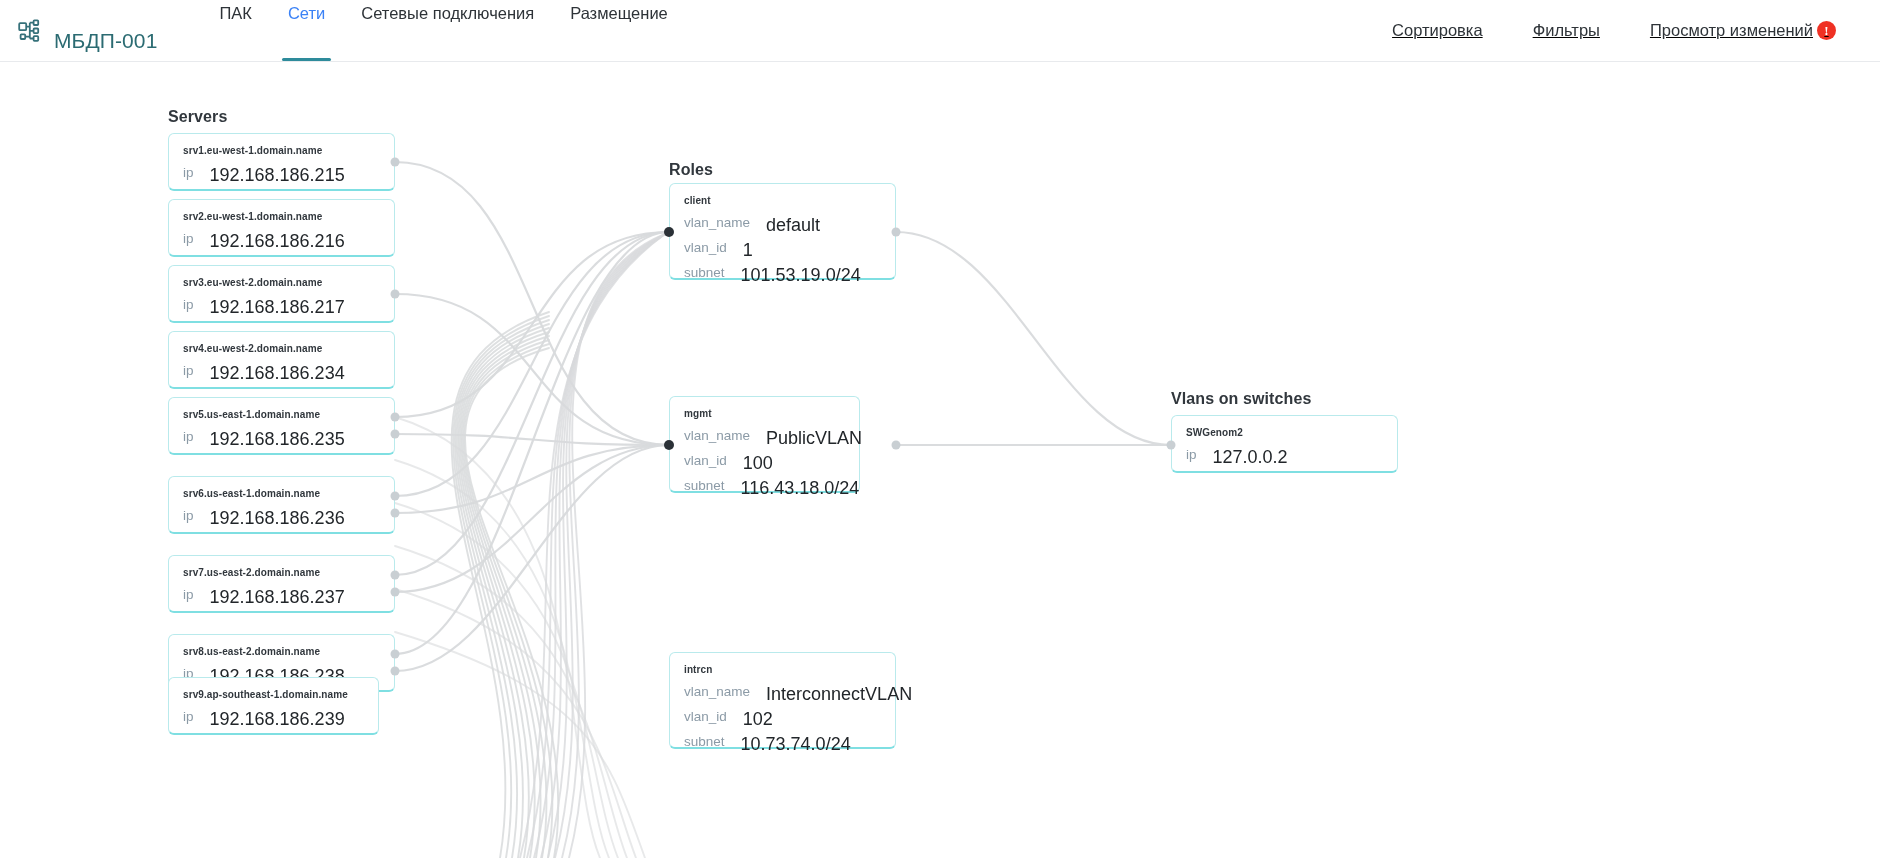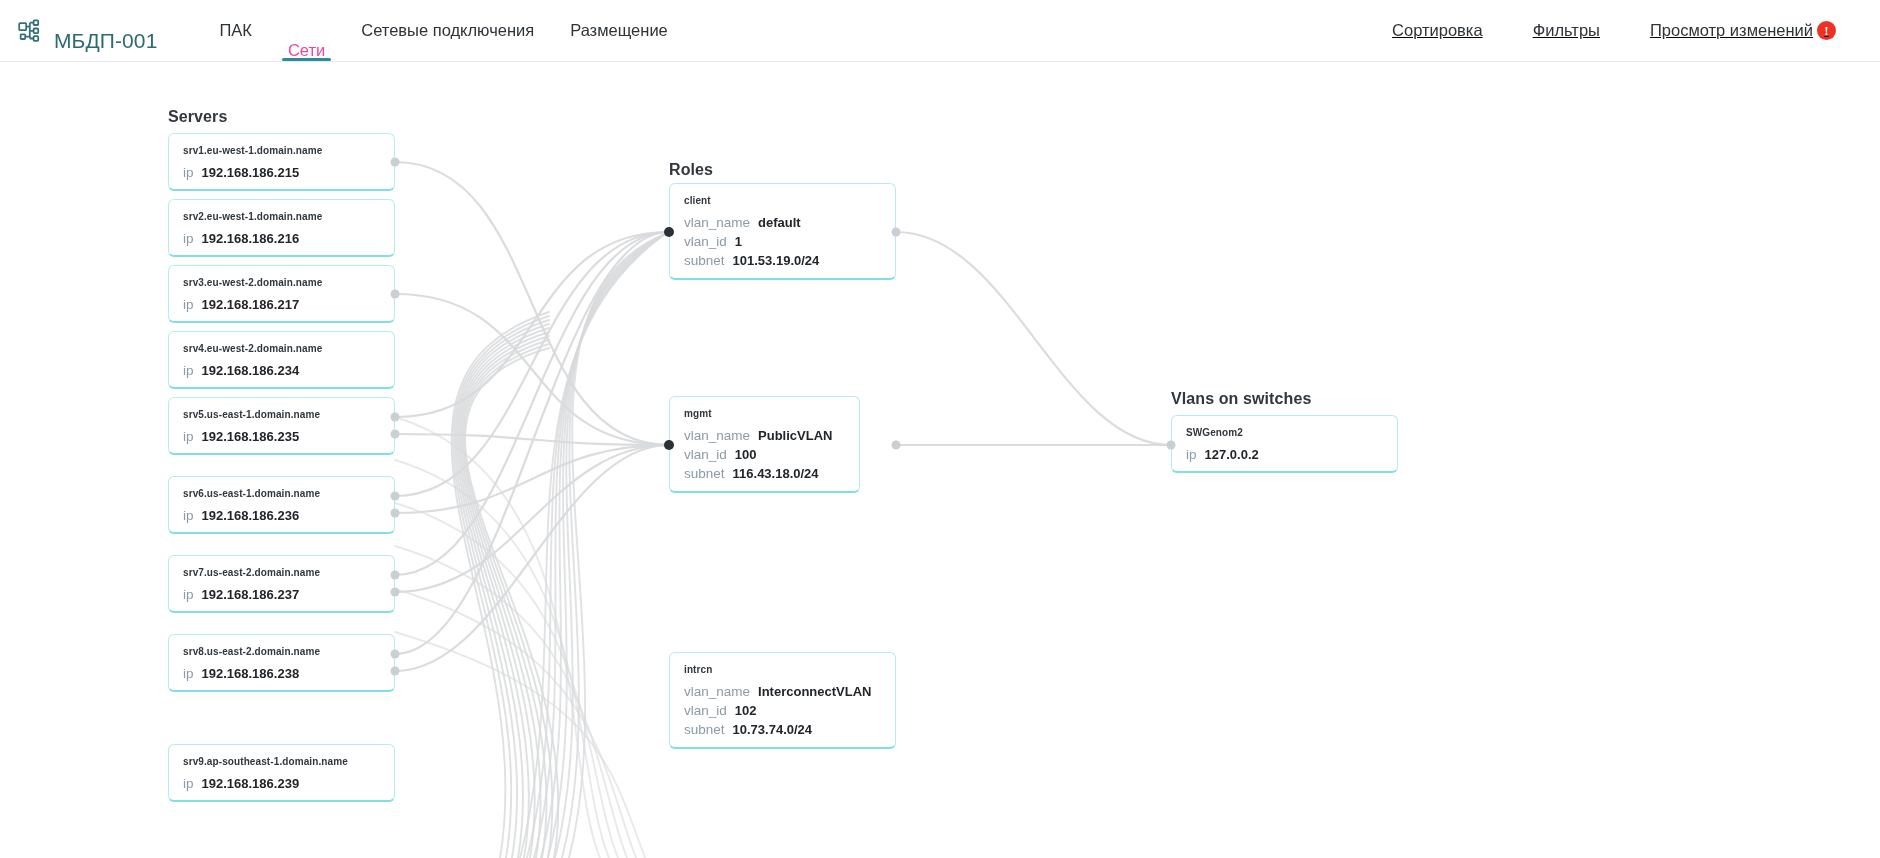--- a/index.html
+++ b/index.html
@@ -24,30 +24,30 @@
   }
   .brand-icon { width: 26px; height: 26px; display:block; flex:0 0 auto; }
   .brand-title {
     font-size: 21px; color: #2b6b72; font-weight: 400;
     letter-spacing: .1px; white-space: nowrap; margin-top: 20px;
   }
 
   .tabs { display: flex; align-items: stretch; margin-left: 34px; }
   .tab {
     position: relative;
-    display: flex; align-items: center;
+    display: flex; align-items: flex-start;
     padding: 4px 18px;
     font-size: 16.5px; color: #2e3338; white-space: nowrap;
     cursor: pointer;
   }
   .tab .tab-underline {
     position: absolute; left: 12px; right: 12px; bottom: 0;
     height: 3px; background: transparent; border-radius: 2px;
   }
-  .tab.active { color: #ec4899; margin-top: 40px; }
+  .tab.active { color: #3b82f6; }
   .tab.active .tab-underline { background: #2e8b9b; }
 
   .header-right {
     margin-left: auto; display: flex; align-items: center;
     padding-right: 20px; gap: 2px; text-decoration: underline;
   }
   .hr-item {
     font-size: 16.5px; color: #2e3338; white-space: nowrap;
     padding: 0 24px; cursor: pointer; display:flex; align-items:center;
   }
@@ -78,23 +78,23 @@
     background: #ffffff;
     border: 1px solid #b9eaec;
     border-bottom: 2px solid #7fdfe2;
     border-radius: 6px;
     padding: 11px 14px 12px 14px;
   }
   .node-title {
     font-size: 10px; font-weight: 700; color: #31373d;
     margin-bottom: 9px; white-space: nowrap; letter-spacing: .1px;
   }
-  .kv { display: flex; align-items: flex-start; gap: 8px; margin-top: 4px; }
+  .kv { display: flex; align-items: flex-start; gap: 16px; margin-top: 4px; }
   .kv .k { font-size: 13.5px; color: #8b9aa6; white-space: nowrap; }
-  .kv .v { font-size: 13px; color: #22262a; white-space: nowrap; font-weight: bold; }
+  .kv .v { font-size: 18px; color: #22262a; white-space: nowrap; }
   .kv.first { margin-top: 0; }
 
   .port {
     position: absolute; width: 9px; height: 9px; border-radius: 50%;
     background: #c9cfd3; transform: translate(-50%,-50%);
     pointer-events: none;
   }
   .port.dark { background: #2b3137; width: 10px; height: 10px; }
 </style>
 </head>
@@ -241,21 +241,21 @@
         <span class="v">192.168.186.237</span>
       </div>
   </div>
   <div class="node" style="left:168px; top:572px; width:227px; height:58px;">
     <div class="node-title">srv8.us-east-2.domain.name</div>
     <div class="kv first">
         <span class="k">ip</span>
         <span class="v">192.168.186.238</span>
       </div>
   </div>
-  <div class="node" style="left:168px; top:682px; width:227px; height:58px;">
+  <div class="node" style="left:168px; top:615px; width:211px; height:58px;">
     <div class="node-title">srv9.ap-southeast-1.domain.name</div>
     <div class="kv first">
         <span class="k">ip</span>
         <span class="v">192.168.186.239</span>
       </div>
   </div>
 
   <div class="node" style="left:669px; top:121px; width:227px; height:97px;">
     <div class="node-title">client</div>
     <div class="kv first">

